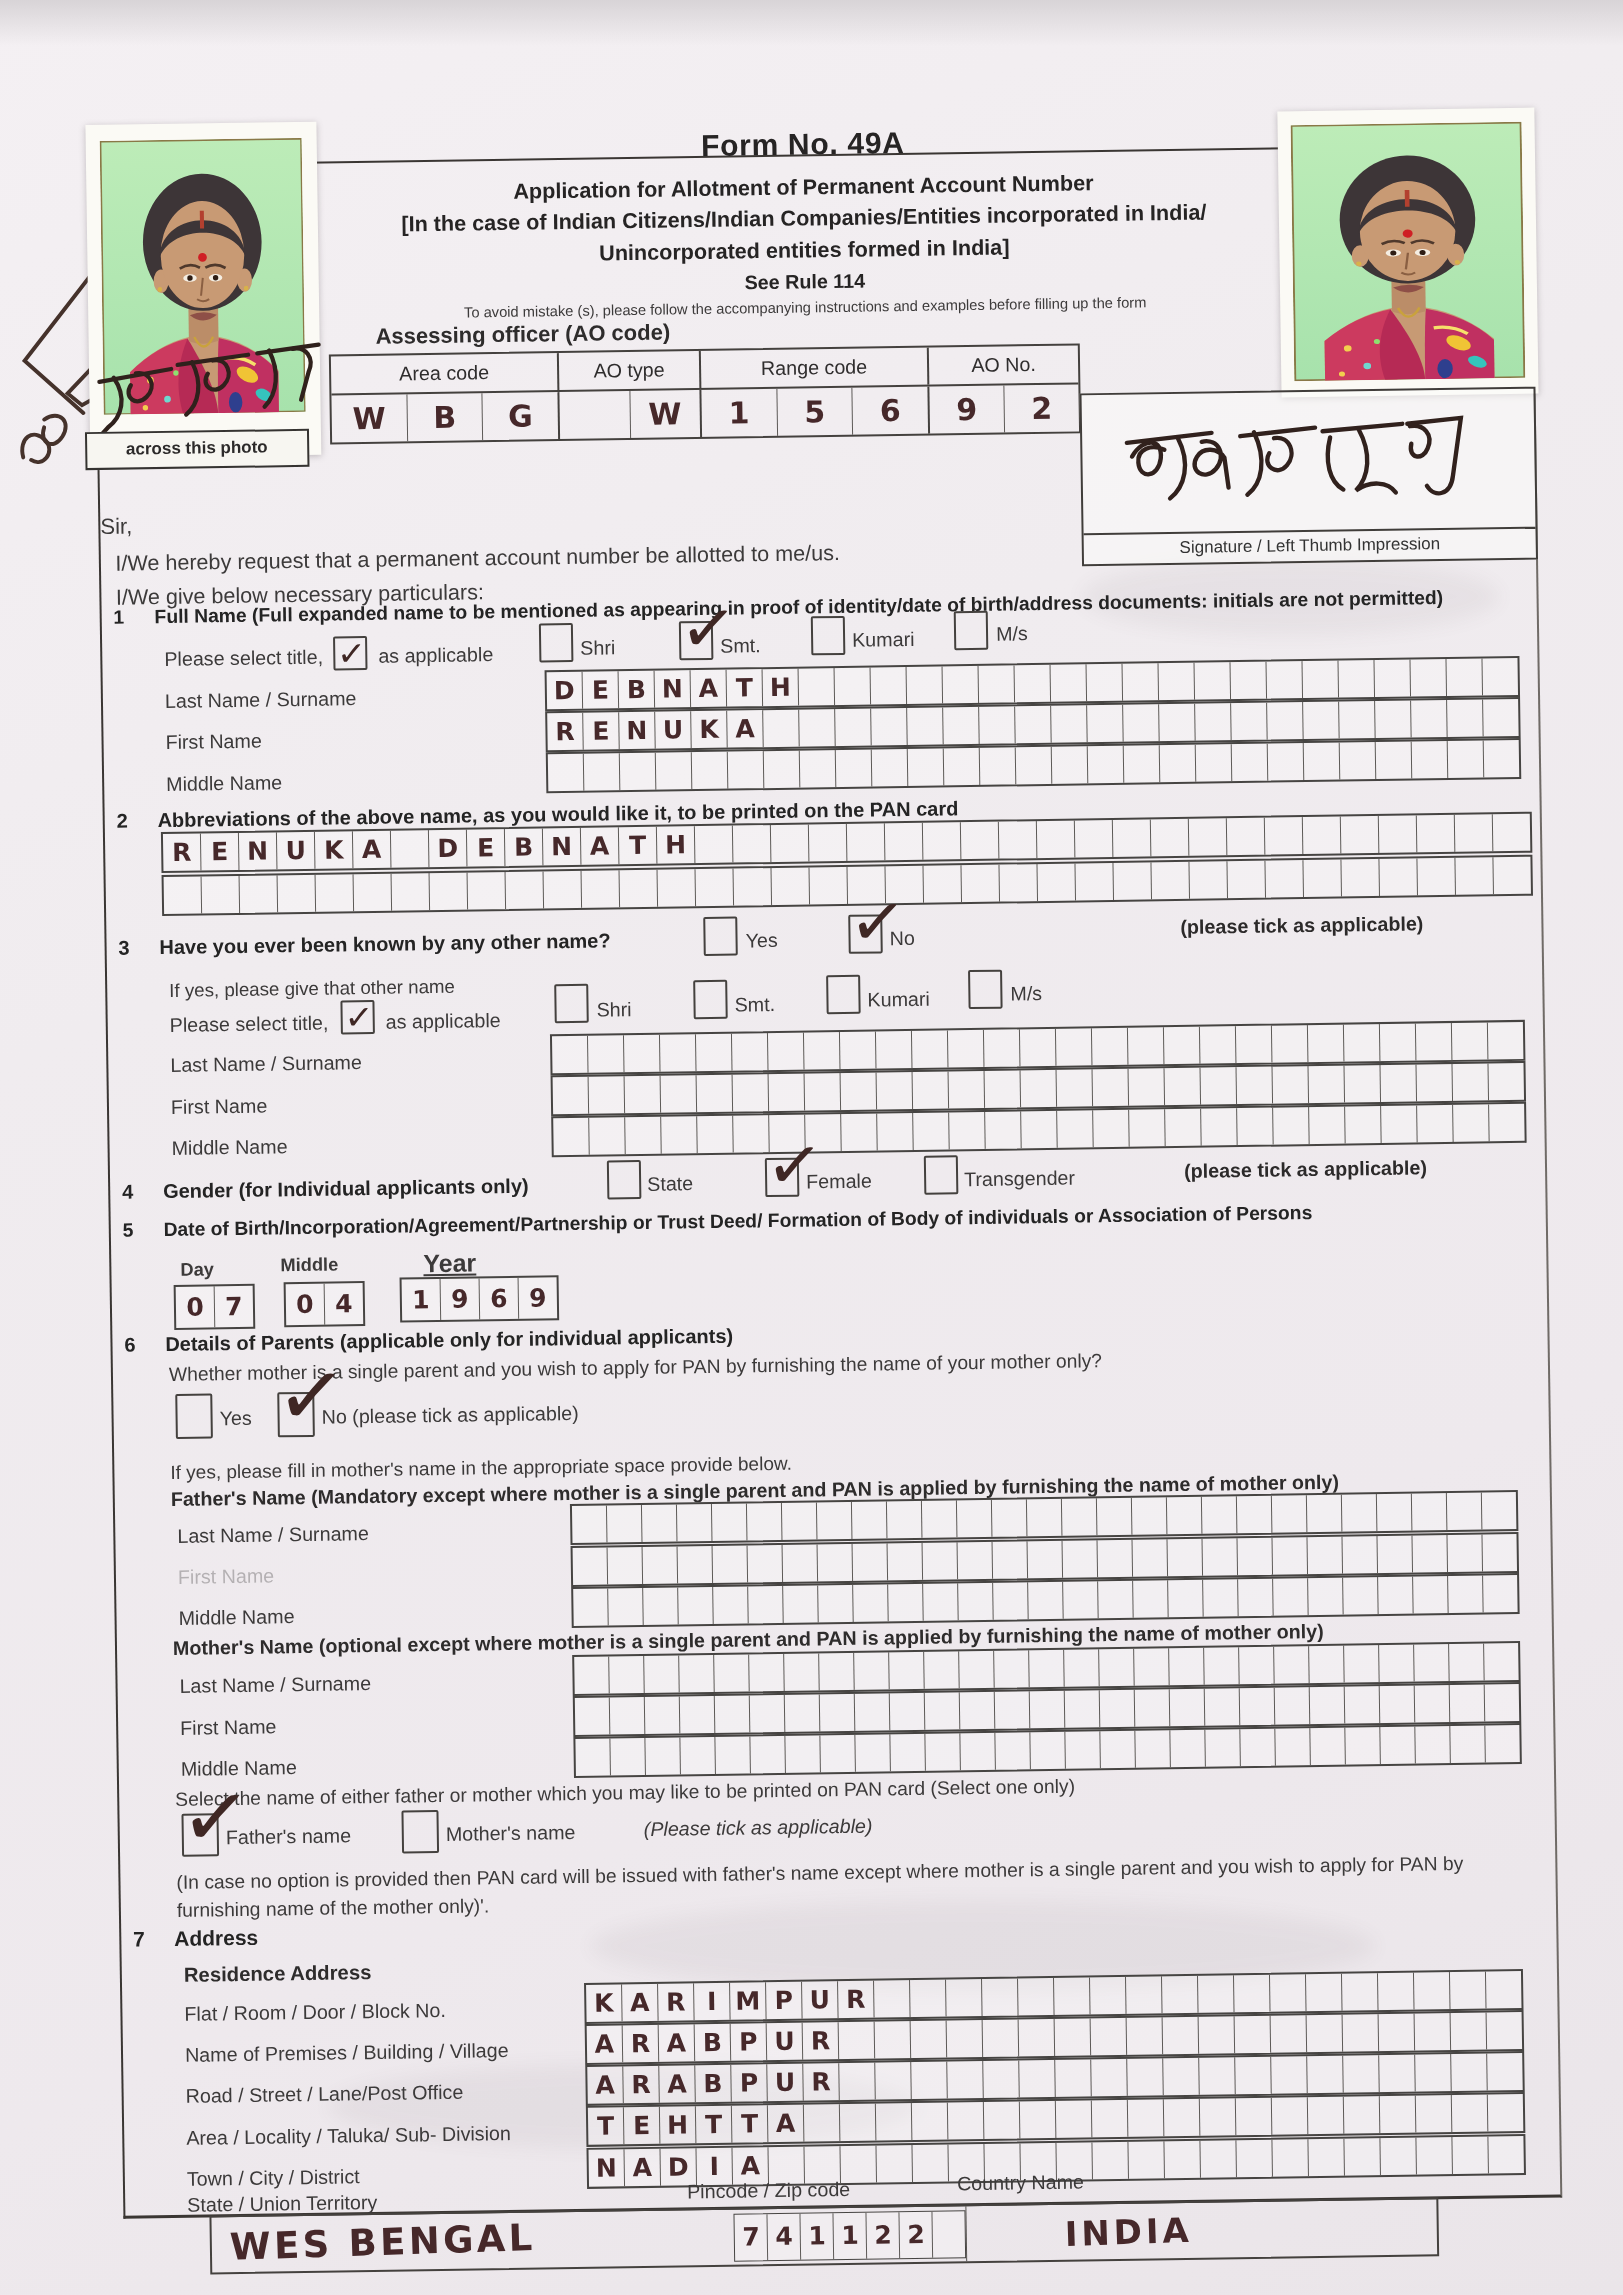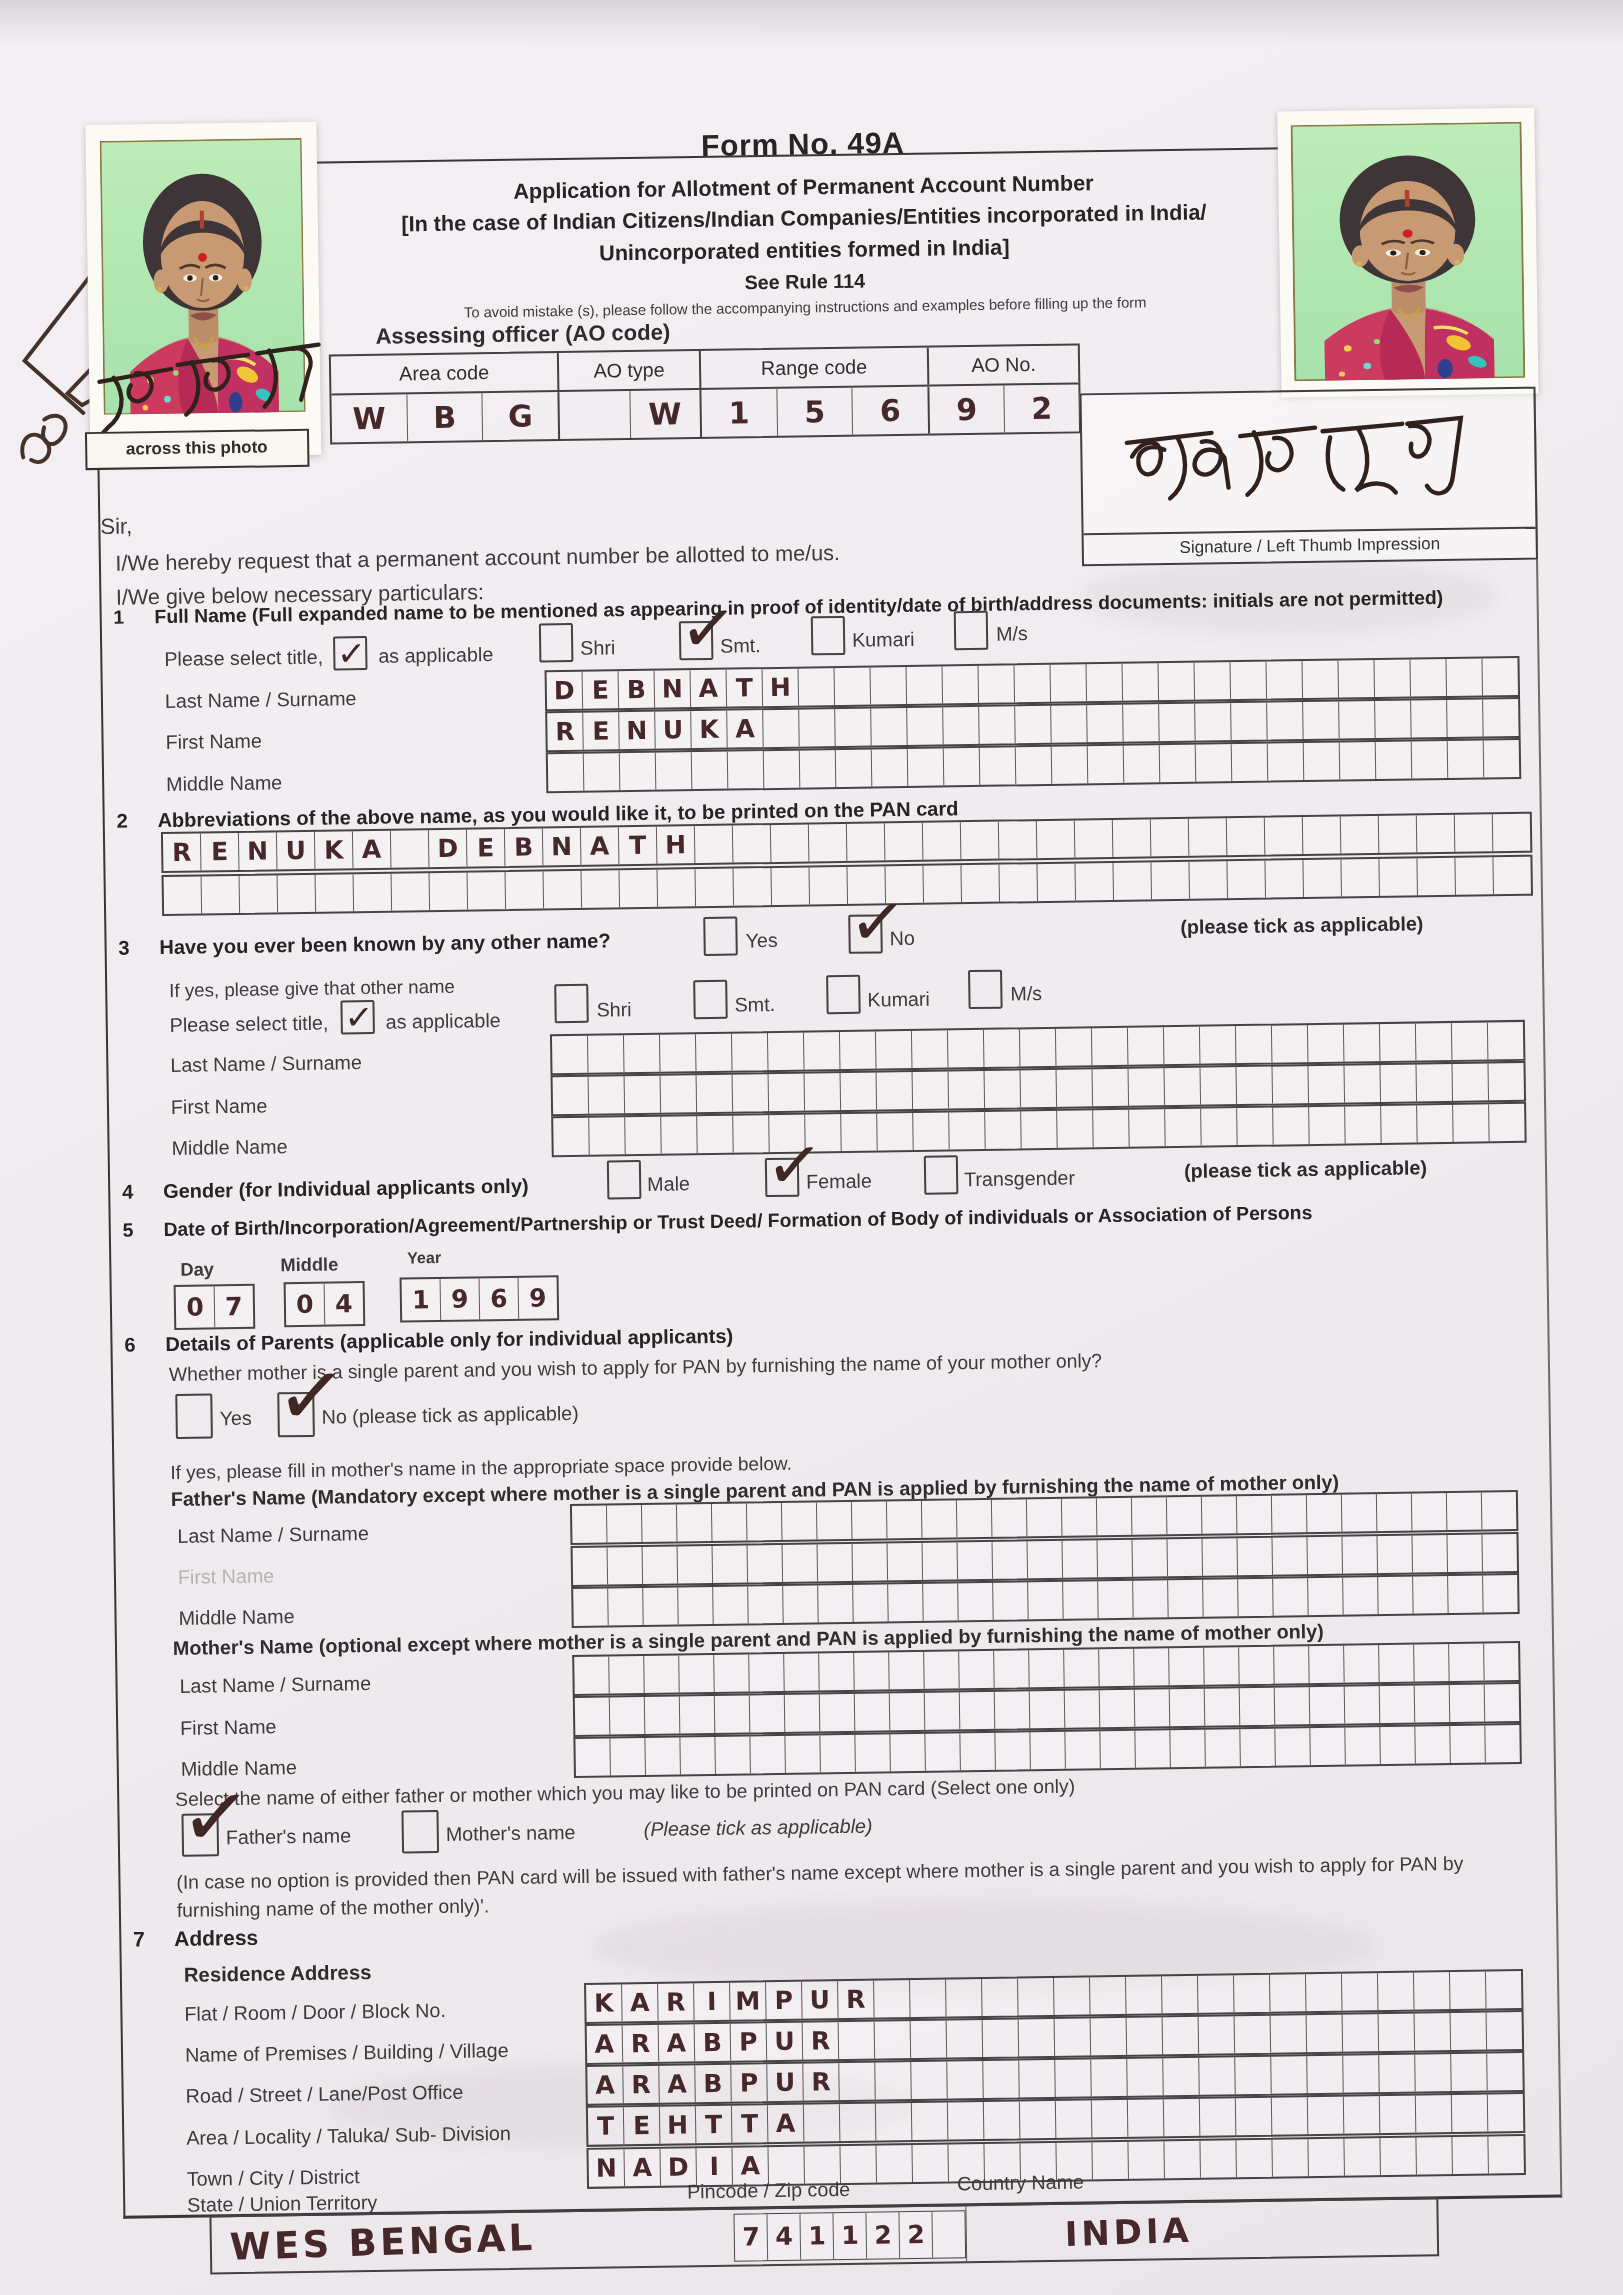--- a/index.html
+++ b/index.html
@@ -554,33 +554,33 @@
         <div class="cell"></div>
         <div class="cell"></div>
         <div class="cell"></div>
       </div>
     <div class="abs lbl" style="left:62px;top:971px;">Middle Name</div>
 
     <div class="abs sec-head" style="left:11.8px;top:1014px;">
       <span class="num">4</span><span>Gender (for Individual applicants only)</span>
     </div>
     <div class="cb" style="left:497px;top:1001px;"></div>
-    <div class="abs lbl" style="left:537px;top:1014px;">Male</div>
+    <div class="abs lbl" style="left:537px;top:1014px;">State</div>
     <div class="cb checked" style="left:655px;top:1001px;"></div>
     <div class="abs lbl" style="left:696px;top:1014px;">Female</div>
     <div class="cb" style="left:814px;top:1001px;"></div>
     <div class="abs lbl" style="left:854px;top:1014px;">Transgender</div>
     <div class="abs note-r" style="left:1074px;top:1009px;">(please tick as applicable)</div>
 
     <div class="abs sec-head" style="left:11.8px;top:1053px;font-size:19.3px;">
       <span class="num">5</span><span>Date of Birth/Incorporation/Agreement/Partnership or Trust Deed/ Formation of Body of individuals or Association of Persons</span>
     </div>
     <div class="abs lbl b" style="left:69px;top:1093px;font-size:18.3px;">Day</div>
     <div class="abs lbl b" style="left:169px;top:1090px;font-size:18.3px;">Middle</div>
-    <div class="abs lbl b" style="left:296px;top:1087px;font-size:16px;">Year</div>
+    <div class="abs lbl b" style="left:312px;top:1087px;font-size:25px;text-decoration:underline;">Year</div>
     <div class="abs cells hw" style="left:62px;top:1119px;--cw:38px;--ch:41px;">
         <div class="cell">0</div>
         <div class="cell">7</div>
       </div>
     <div class="abs cells hw" style="left:172px;top:1118px;--cw:38px;--ch:41px;">
         <div class="cell">0</div>
         <div class="cell">4</div>
       </div>
     <div class="abs cells hw" style="left:288px;top:1115px;--cw:38px;--ch:41px;">
         <div class="cell">1</div>

